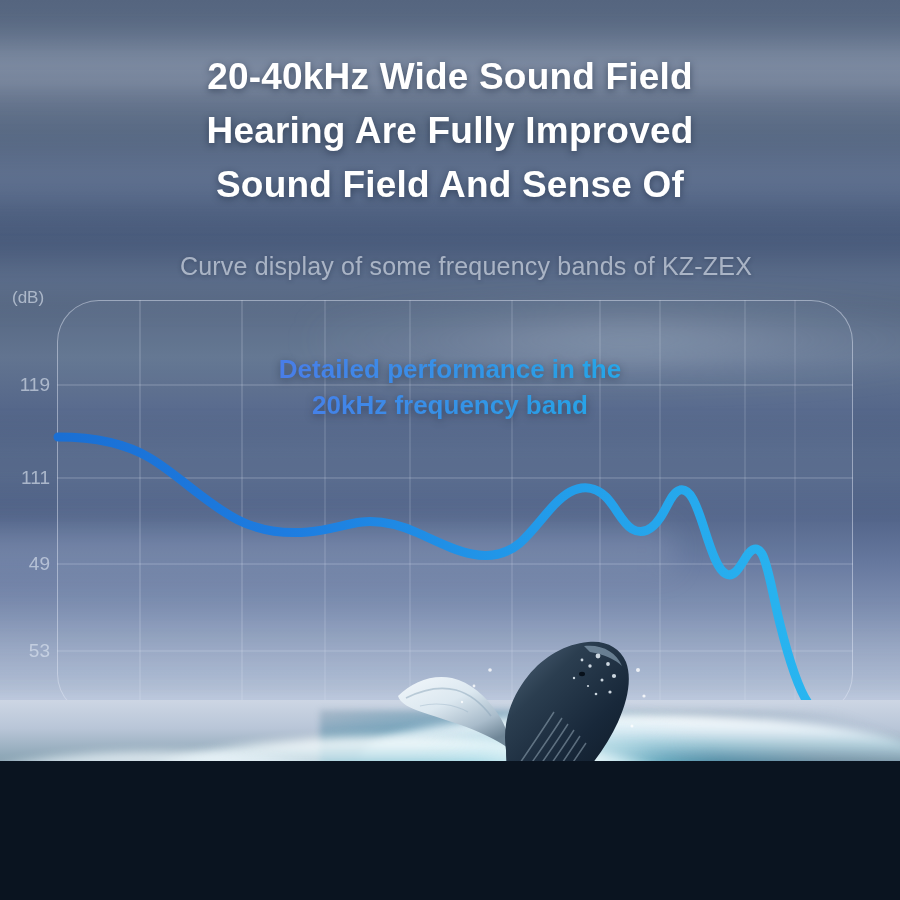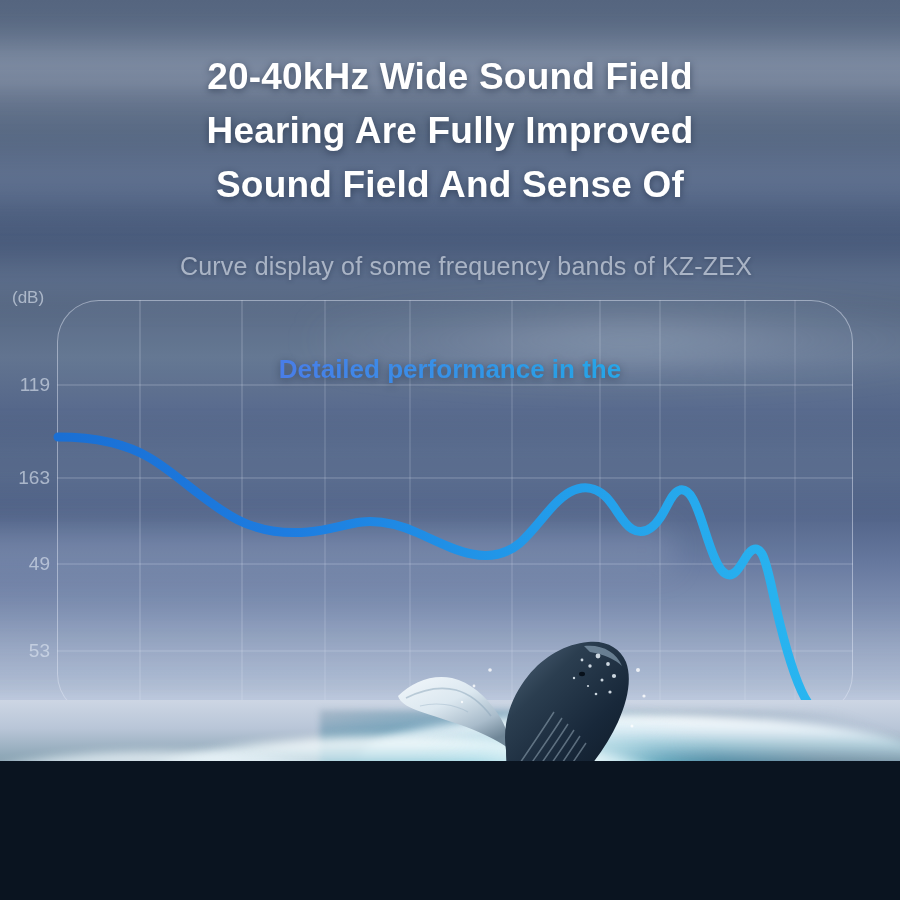--- a/index.html
+++ b/index.html
@@ -285,38 +285,39 @@
          C 712,553 718,570 726,574
          C 734,578 740,567 746,557
          C 752,548 757,546 762,554
          C 768,564 772,592 780,624
          C 788,656 798,688 808,703
          C 811,708 813,711 815,712"></path>
   </svg>
 
   <div class="y-axis-unit">(dB)</div>
   <div class="y-tick" style="top:374px">119</div>
-  <div class="y-tick" style="top:467px">163</div>
+  <div class="y-tick" style="top:467px">111</div>
   <div class="y-tick" style="top:553px">49</div>
   <div class="y-tick" style="top:640px">53</div>
 
   <div class="x-tick" style="left:53px">20</div>
   <div class="x-tick" style="left:132px">40</div>
   <div class="x-tick" style="left:228px">100</div>
   <div class="x-tick" style="left:310px">200</div>
   <div class="x-tick" style="left:398px">500</div>
   <div class="x-tick" style="left:625px">3k</div>
   <div class="x-tick" style="left:662px">4k</div>
   <div class="x-tick" style="left:709px">6k</div>
   <div class="x-tick" style="left:742px">8k</div>
   <div class="x-tick" style="left:771px">10k</div>
   <div class="x-tick" style="left:825px">20k(Hz)</div>
 
   <div class="curve-callout">
     <span class="cc-line">Detailed performance in the</span>
+    <span class="cc-line">20kHz frequency band</span>
   </div>
 
   <div class="ocean">
     <div class="ocean-base"></div>
     <div class="wave-big"></div>
     <div class="wave-crest"></div>
     <div class="wave-mid"></div>
     <div class="wave-left"></div>
     <div class="wave-glow"></div>
     <div class="wave-foam"></div>

